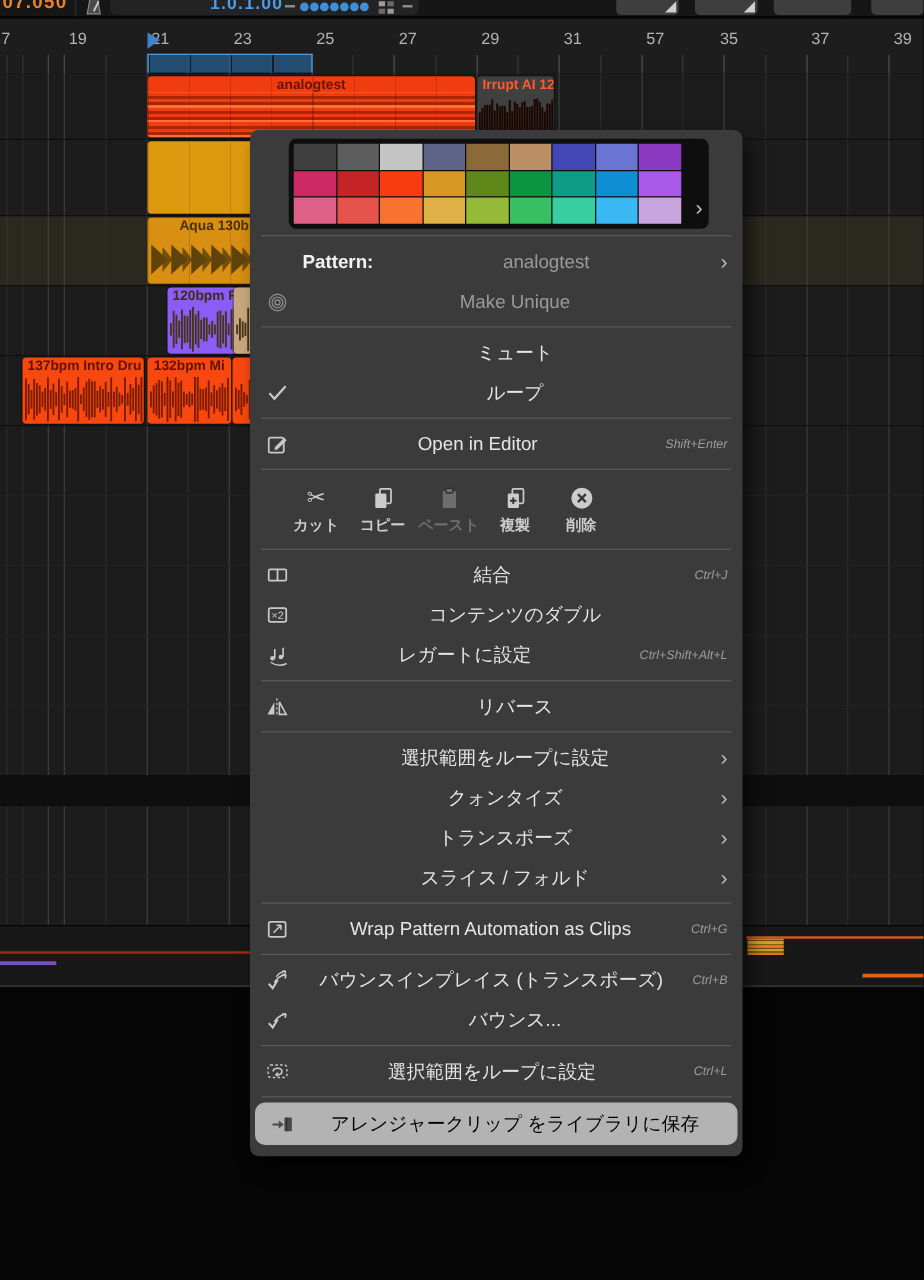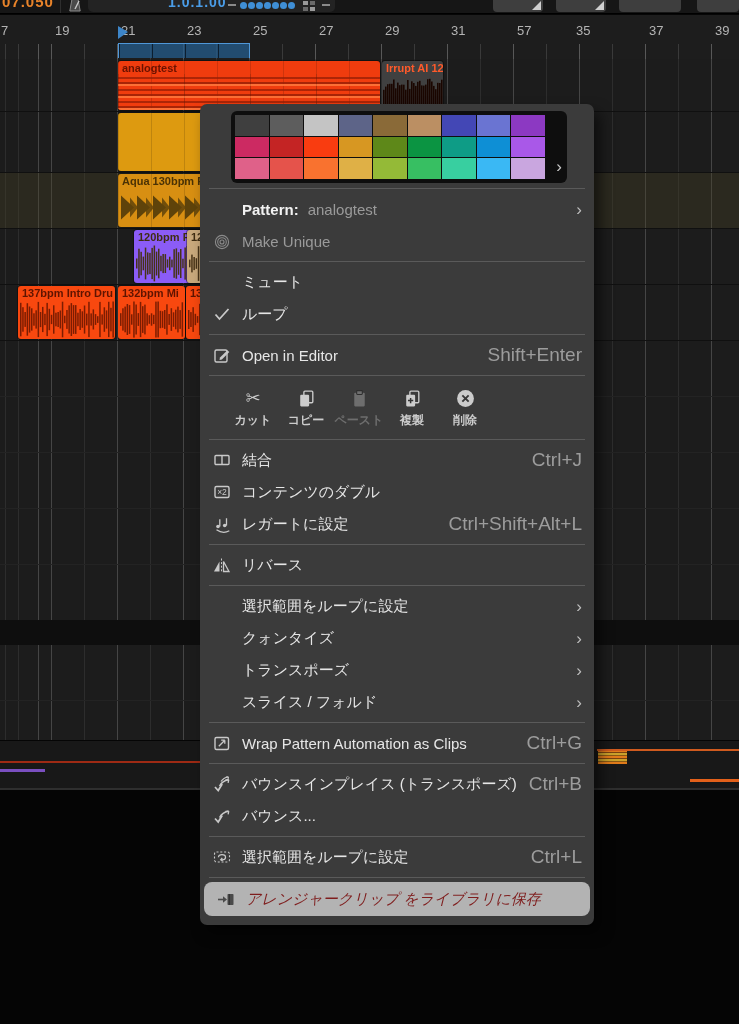--- a/index.html
+++ b/index.html
@@ -1,18 +1,18 @@
 <!DOCTYPE html>
 <html><head>
 <meta charset="utf-8">
 <style>
   * { margin:0; padding:0; box-sizing:border-box; }
   html,body { width:739px; height:1024px; overflow:hidden; background:#060606;
     font-family:"Liberation Sans","DejaVu Sans",sans-serif; }
-  #stage { position:relative; width:673px; height:1024px; background:#060606; }
+  #stage { position:relative; width:673px; height:1024px; background:#060606;text-align:center; }
 
   
   #topbar { position:absolute; left:0; top:0; width:739px; height:14px; background:#161616;
     border-bottom:1px solid #000; overflow:hidden; }
   .tb-panel { position:absolute; top:-14px; height:26px; background:#232323; border-radius:5px; }
   #elapsed { position:absolute; left:2px; top:-7px; color:#e8832a; font-size:15px; font-weight:bold; letter-spacing:1px; }
   #tb-div1 { position:absolute; left:60px; top:0; width:1px; height:14px; background:#2e2e2e; }
   #metro { position:absolute; left:68px; top:-3px; }
   #songpos { position:absolute; left:168px; top:-6px; color:#4a9de8; font-size:14px; font-weight:bold; letter-spacing:1px; }
   #pos-caret { position:absolute; left:228px; top:4px; width:8px; height:2px; background:#8a8a8a; }
@@ -81,26 +81,26 @@
     gap:1px; height:100%; }
   .swatch { width:100%; height:100%; }
   #palette-chev { position:absolute; right:5px; bottom:8px; color:#c9c9c9; font-size:17px; line-height:1; }
   .menu-sep { height:1px; background:#5a5a5a; margin:4px 9px; }
   .menu-row { height:32px; display:flex; align-items:center; padding:0 12px; color:#e6e6e6; }
   .mi-icon { width:30px; flex:0 0 30px; display:flex; align-items:center; color:#c9c9c9; }
   .mi-icon svg { width:20px; height:20px; }
   .mi-label { flex:1; font-size:15px; white-space:nowrap; overflow:hidden; }
   .mi-strong { font-size:15px; font-weight:bold; color:#f2f2f2; }
   .mi-value { flex:1; font-size:15px; color:#9a9a9a; margin-left:9px; }
-  .mi-right { color:#9c9c9c; font-size:19px; margin-left:10px; white-space:nowrap; }
+  .mi-right { color:#9c9c9c; font-size:10px; margin-left:10px; white-space:nowrap;font-style:italic; }
   .mi-chev { color:#bdbdbd; font-size:17px; margin-left:10px; line-height:1; }
   .menu-row.muted .mi-label { color:#9a9a9a; }
   .menu-row.muted .mi-icon { color:#8a8a8a; }
   .menu-row.hl { background:#b3b3b3; border-radius:8px; margin:2px 4px; height:34px; }
-  .menu-row.hl .mi-label { color:#7f1d1d;font-style:italic; }
+  .menu-row.hl .mi-label { color:#000000; }
   .menu-row.hl .mi-icon { color:#4a4a4a; }
   .menu-toolbar { display:flex; gap:1px; padding:7px 8px 6px 27px; }
   .tbm-btn { width:52px; display:flex; flex-direction:column; align-items:center; gap:3px; color:#cccccc; }
   .tbm-btn .t-ic { height:22px; display:flex; align-items:center; }
   .tbm-btn .t-ic svg { width:21px; height:21px; }
   .tbm-btn .t-lbl { font-size:12px; font-weight:bold; white-space:nowrap; }
   .tbm-btn.disabled { color:#6e6e6e; }
   .glyph { font-size:18px; line-height:1; }
 </style>
 </head>

